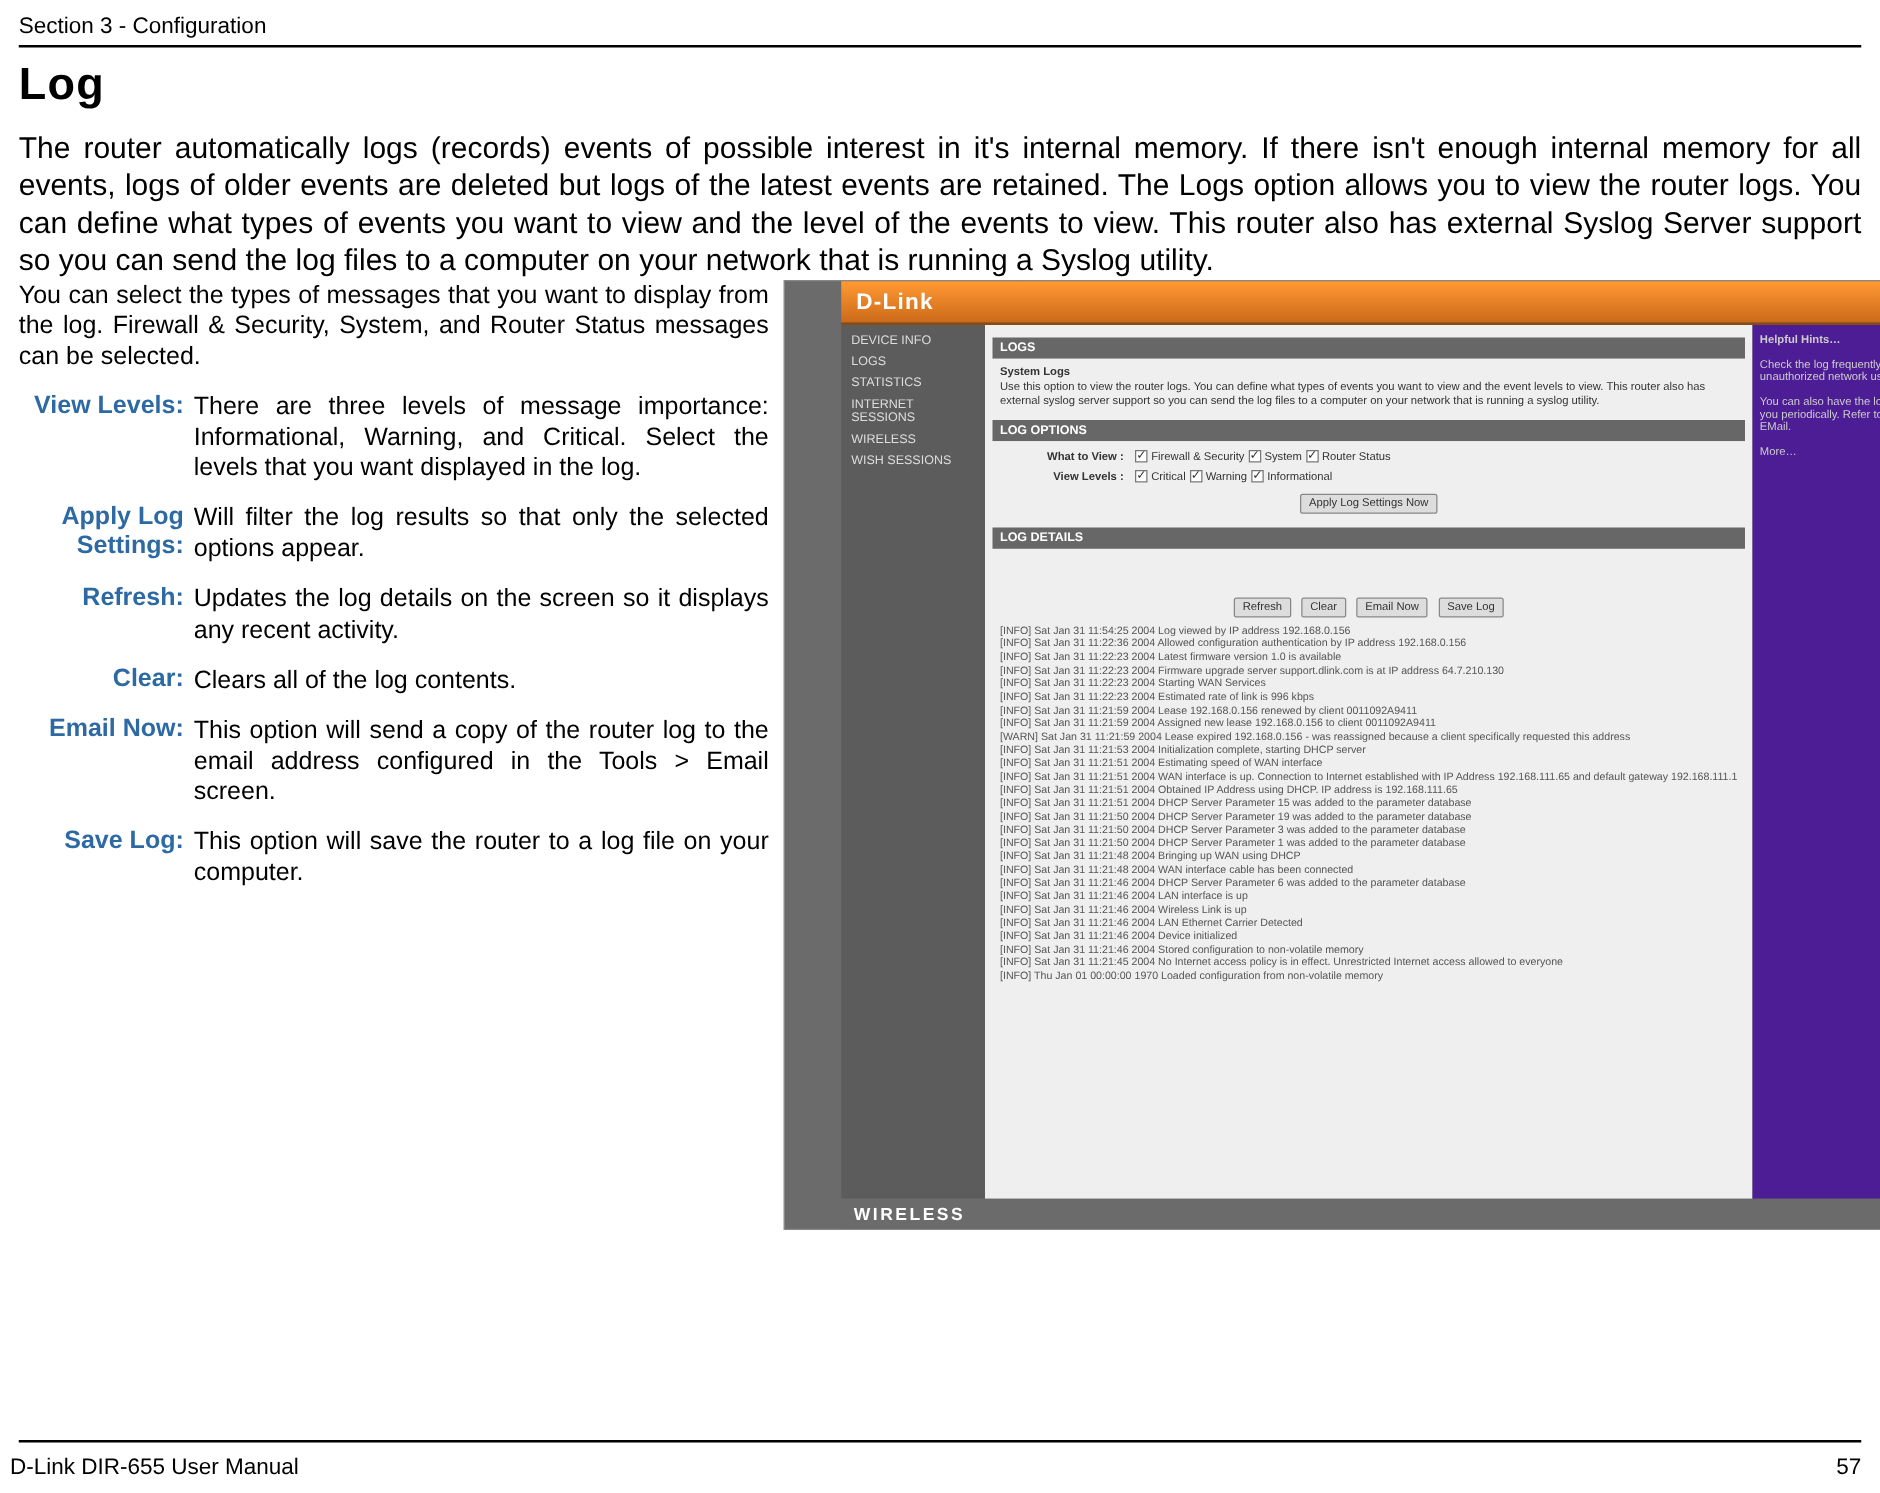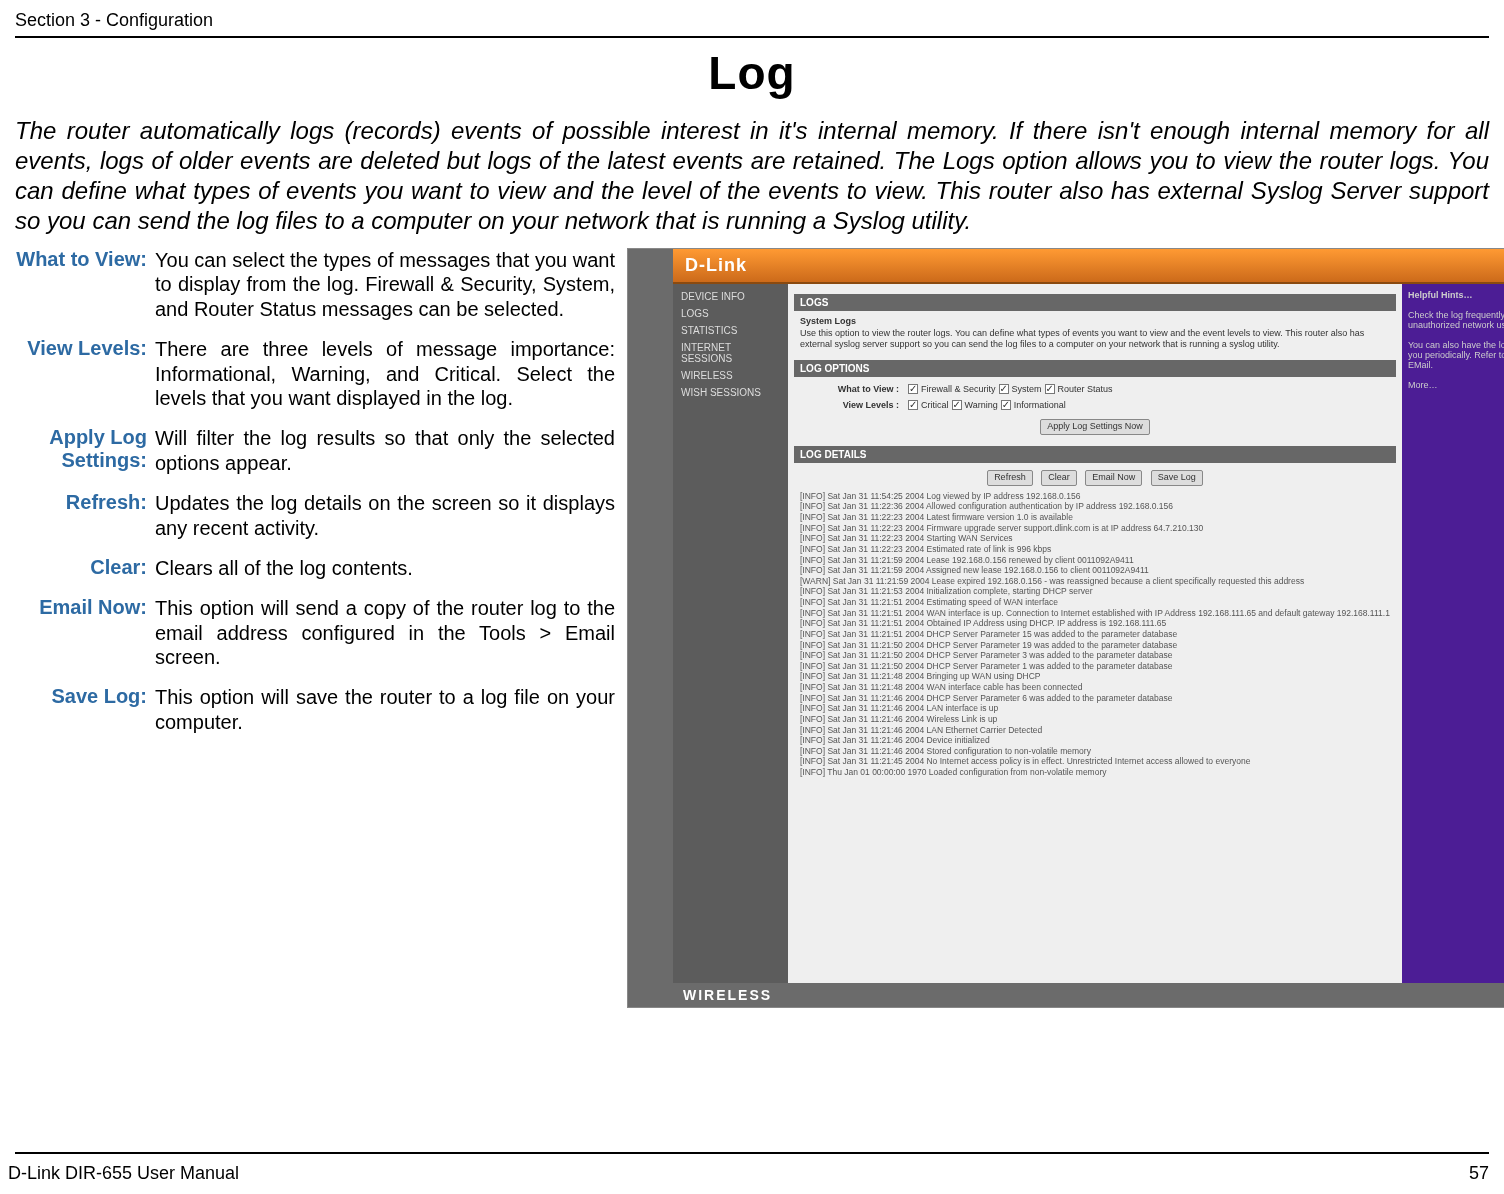--- a/index.html
+++ b/index.html
@@ -14,32 +14,30 @@
   }
   .section-header {
     font-size: 18px;
     padding-bottom: 5px;
   }
   .rule-top { border-top: 2px solid #000; margin-bottom: 8px; }
   .rule-bottom { border-top: 2px solid #000; margin-top: 8px; }
   .page-title {
     font-family: "Arial Narrow", Arial, sans-serif;
     font-weight: bold;
-    font-size: 46px;
-    text-align: center;
+    font-size: 36px;
     margin: 8px 0 16px;
     letter-spacing: 1px;
   }
   .intro {
     font-size: 24px;
     line-height: 1.25;
     text-align: justify;
-    margin-bottom: 12px;
+    margin-bottom: 0;
     text-align-last: left;
-    font-style: italic;
   }
   .intro-last { text-align-last: left; }
   .main-row { display: flex; gap: 12px; }
   .defs {
     flex: 0 0 600px;
   }
   .def-row { display: flex; margin-bottom: 16px; }
   .def-label {
     flex: 0 0 140px;
     text-align: right;
@@ -116,21 +114,20 @@
 <div class="rule-top"></div>
 
 <h1 class="page-title">Log</h1>
 
 <p class="intro intro-last">The router automatically logs (records) events of possible interest in it's internal memory. If there isn't enough internal memory for all events, logs of older events are deleted but logs of the latest events are retained. The Logs option allows you to view the router logs. You can define what types of events you want to view and the level of the events to view. This router also has external Syslog Server support so you can send the log files to a computer on your network that is running a Syslog utility.</p>
 
 <div class="main-row">
 
   <div class="defs">
     <div class="def-row">
-      <div class="def-label">What to View:</div>
       <div class="def-desc">You can select the types of messages that you want to display from the log. Firewall &amp; Security, System, and Router Status messages can be selected.</div>
     </div>
     <div class="def-row">
       <div class="def-label">View Levels:</div>
       <div class="def-desc">There are three levels of message importance: Informational, Warning, and Critical. Select the levels that you want displayed in the log.</div>
     </div>
     <div class="def-row">
       <div class="def-label">Apply Log Settings:</div>
       <div class="def-desc">Will filter the log results so that only the selected options appear.</div>
     </div>
@@ -187,21 +184,21 @@
             <span class="ss-chk c"></span>
               <span>Warning</span>
             <span class="ss-chk c"></span>
               <span>Informational</span>
           </div>
           <div style="text-align:center; padding-top:4px;">
             <span class="ss-btn">Apply Log Settings Now</span>
           </div>
         </div>
         <div class="ss-panel-h">LOG DETAILS</div>
-        <div class="ss-panel-b" style="flex:1;">
+        <div class="ss-panel-b" style="flex:1;margin-top:32px;">
           <div style="text-align:center; padding-bottom:3px;">
             <span class="ss-btn">Refresh</span>
             <span class="ss-btn">Clear</span>
             <span class="ss-btn">Email Now</span>
             <span class="ss-btn">Save Log</span>
           </div>
           <div id="log-lines">
               <div class="ss-log-line">[INFO] Sat Jan 31 11:54:25 2004 Log viewed by IP address 192.168.0.156</div>
               <div class="ss-log-line">[INFO] Sat Jan 31 11:22:36 2004 Allowed configuration authentication by IP address 192.168.0.156</div>
               <div class="ss-log-line">[INFO] Sat Jan 31 11:22:23 2004 Latest firmware version 1.0 is available</div>

